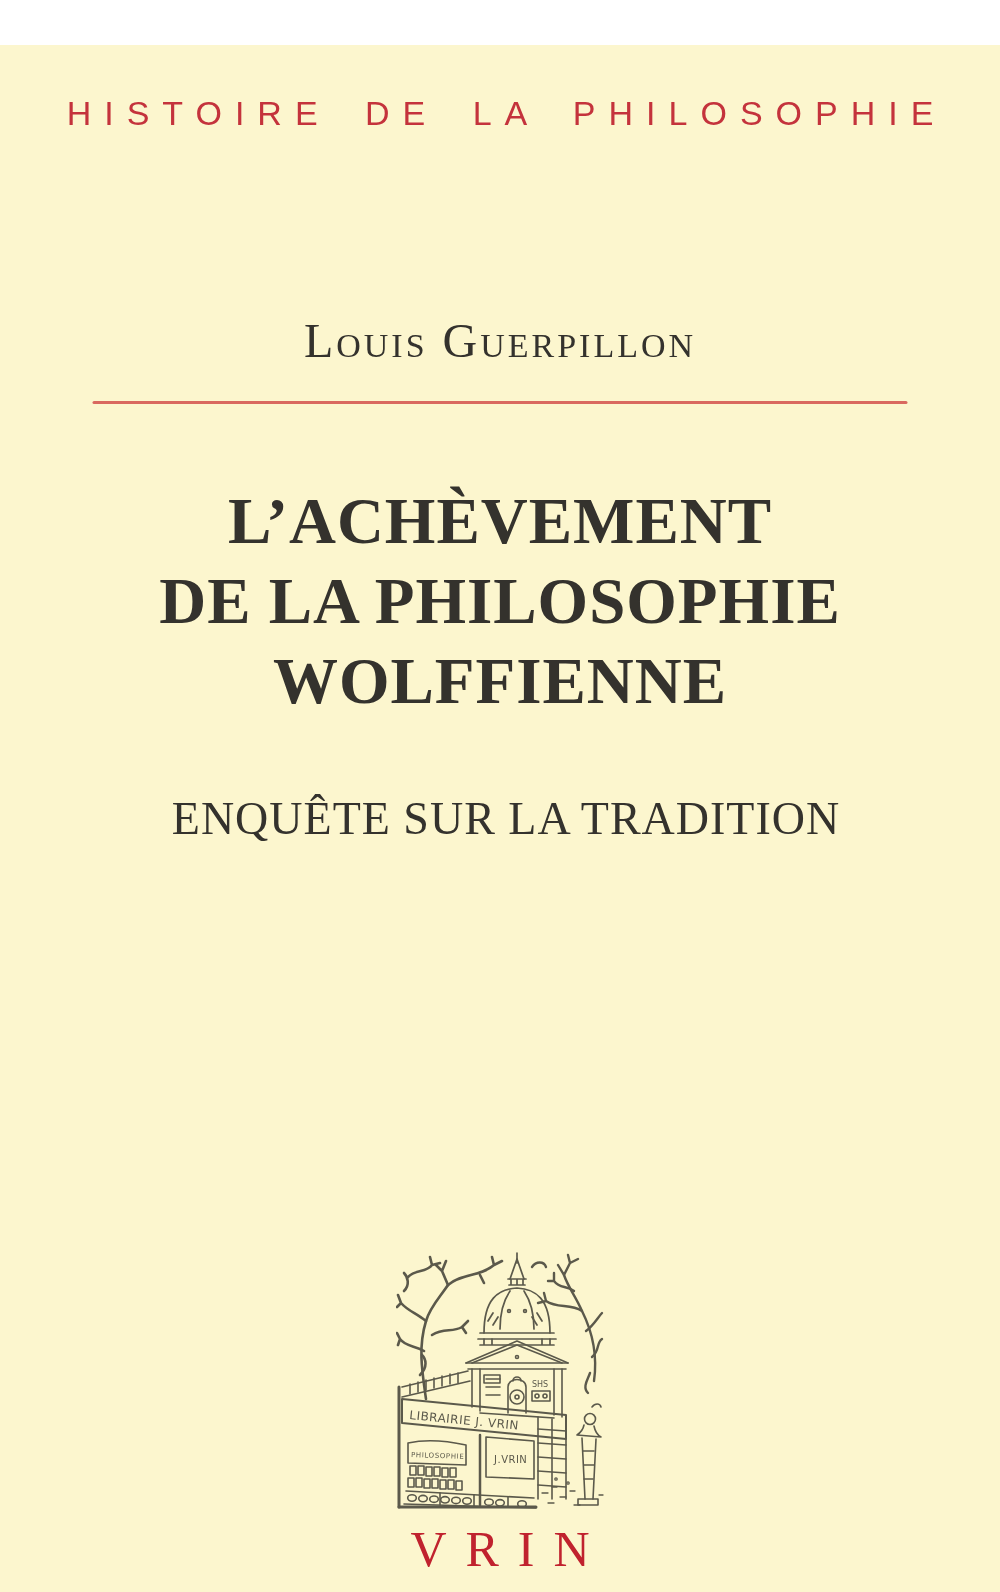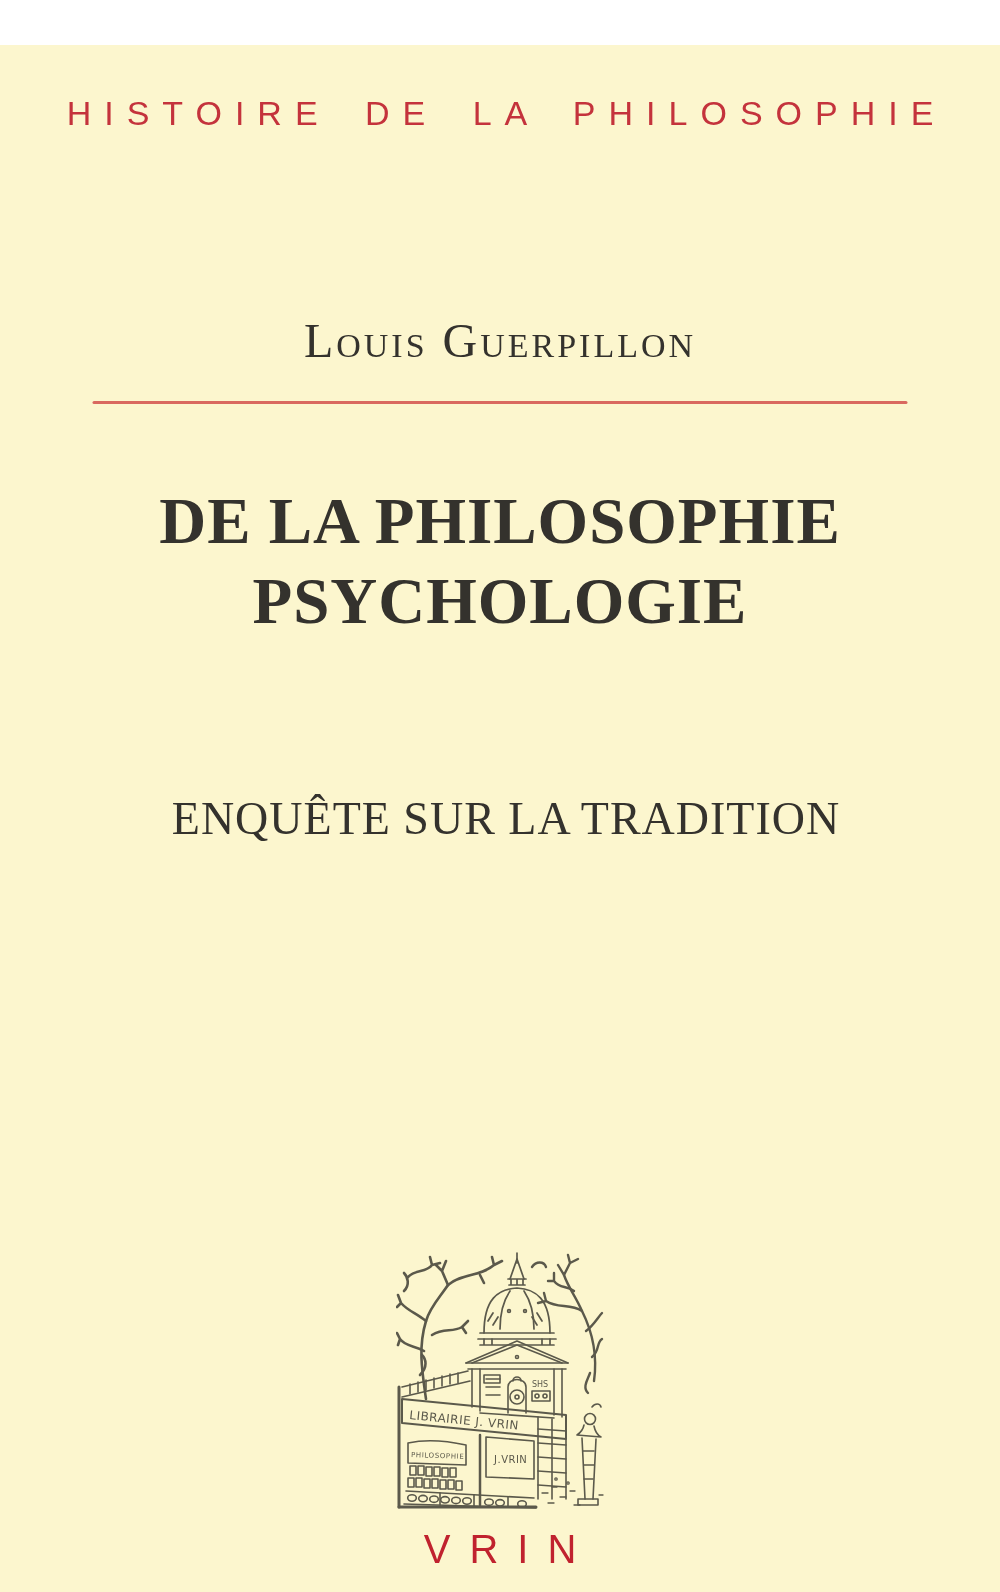--- a/index.html
+++ b/index.html
@@ -61,40 +61,41 @@
   .logo{
     position:absolute;top:1202px;left:396px;
     width:208px;height:262px;
   }
   .logo svg{display:block;width:208px;height:262px;}
   .logo-stroke{stroke:var(--logo-ink);fill:none;stroke-linecap:round;stroke-linejoin:round;}
   .logo-text{fill:var(--logo-ink);font-family:"DejaVu Sans", sans-serif;}
   .publisher{
     position:absolute;top:1478px;left:0;width:100%;
     text-align:center;
-    font-family:Liberation Sans, sans-serif;
-    font-size:40px;line-height:52px;
+    font-family:Liberation Serif, serif;
+    font-size:50px;line-height:52px;
     letter-spacing:19px;padding-left:19px;
     color:var(--publisher-red);
   }
 </style>
 </head>
 <body>
 
 <div class="cover">
 
   <div class="collection">HISTOIRE DE LA PHILOSOPHIE</div>
 
   <div class="author">Louis Guerpillon</div>
 
   <div class="rule"></div>
 
   <div class="title">
+    <div>L’ACHÈVEMENT</div>
     <div>DE LA PHILOSOPHIE</div>
-    <div>PSYCHOLOGIE</div>
+    <div>WOLFFIENNE</div>
   </div>
 
   <div class="subtitle">
     <div>ENQUÊTE SUR LA TRADITION</div>
   </div>
 
   <div class="logo">
     <svg viewBox="0 0 208 262" xmlns="http://www.w3.org/2000/svg">
 
       <g class="logo-stroke" stroke-width="2.6">

